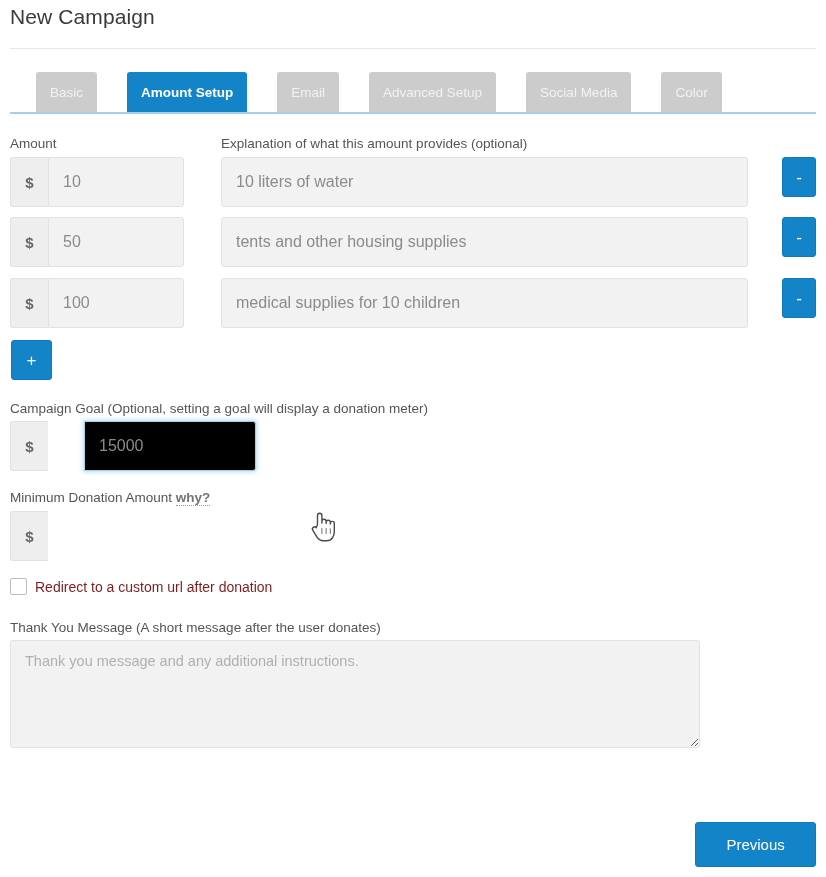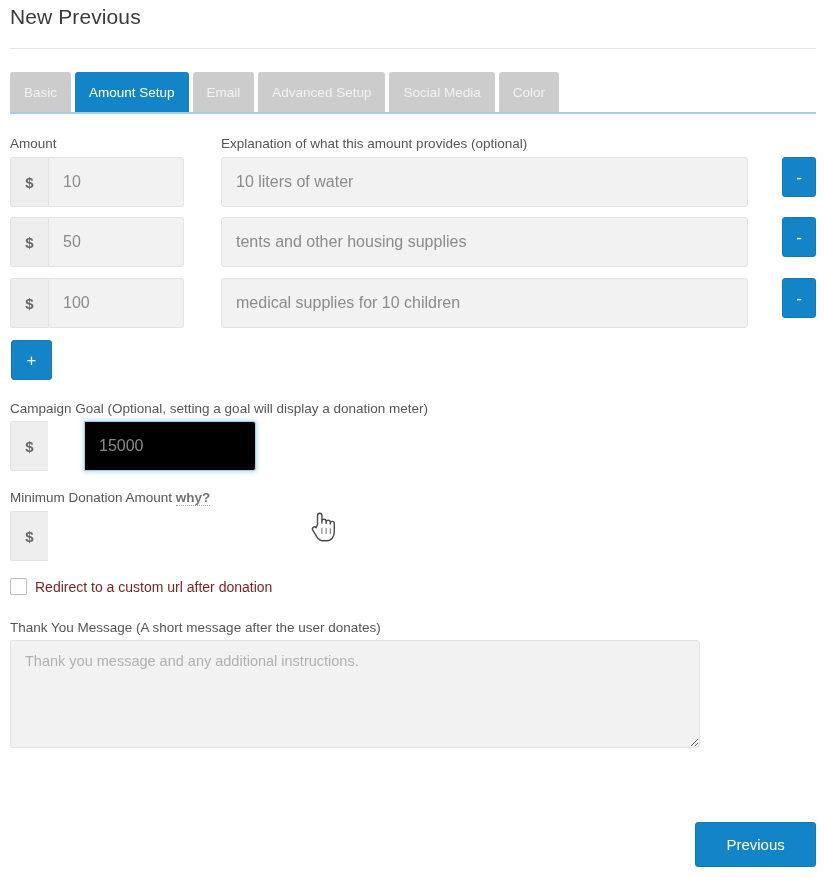--- a/index.html
+++ b/index.html
@@ -53,25 +53,26 @@
     font-size: 13.5px;
     display: flex;
     align-items: center;
     justify-content: center;
     border-radius: 3px 3px 0 0;
     margin-right: 4px;
     padding: 0 14px;
     cursor: pointer;
     user-select: none;
     white-space: nowrap;
+    margin-left: 26px;
   }
   .tab.active {
     background: #1484c8;
     color: #ffffff;
-    font-weight: normal;
+    font-weight: bold;
   }
   .tab-underline {
     position: absolute;
     left: 10px;
     top: 112px;
     width: 806px;
     height: 2px;
     background: #a6cfe8;
   }
 
@@ -240,21 +241,21 @@
     top: 510px;
     width: 26px;
     height: 34px;
     pointer-events: none;
     z-index: 50;
   }
 </style>
 </head>
 <body>
 
-<div class="page-title">New Previous</div>
+<div class="page-title">New Campaign</div>
 <div class="title-rule"></div>
 
 <div class="tabs">
   <div class="tab">
     <span>Basic</span>
   </div>
   <div class="tab active">
     <span>Amount Setup</span>
   </div>
   <div class="tab">

